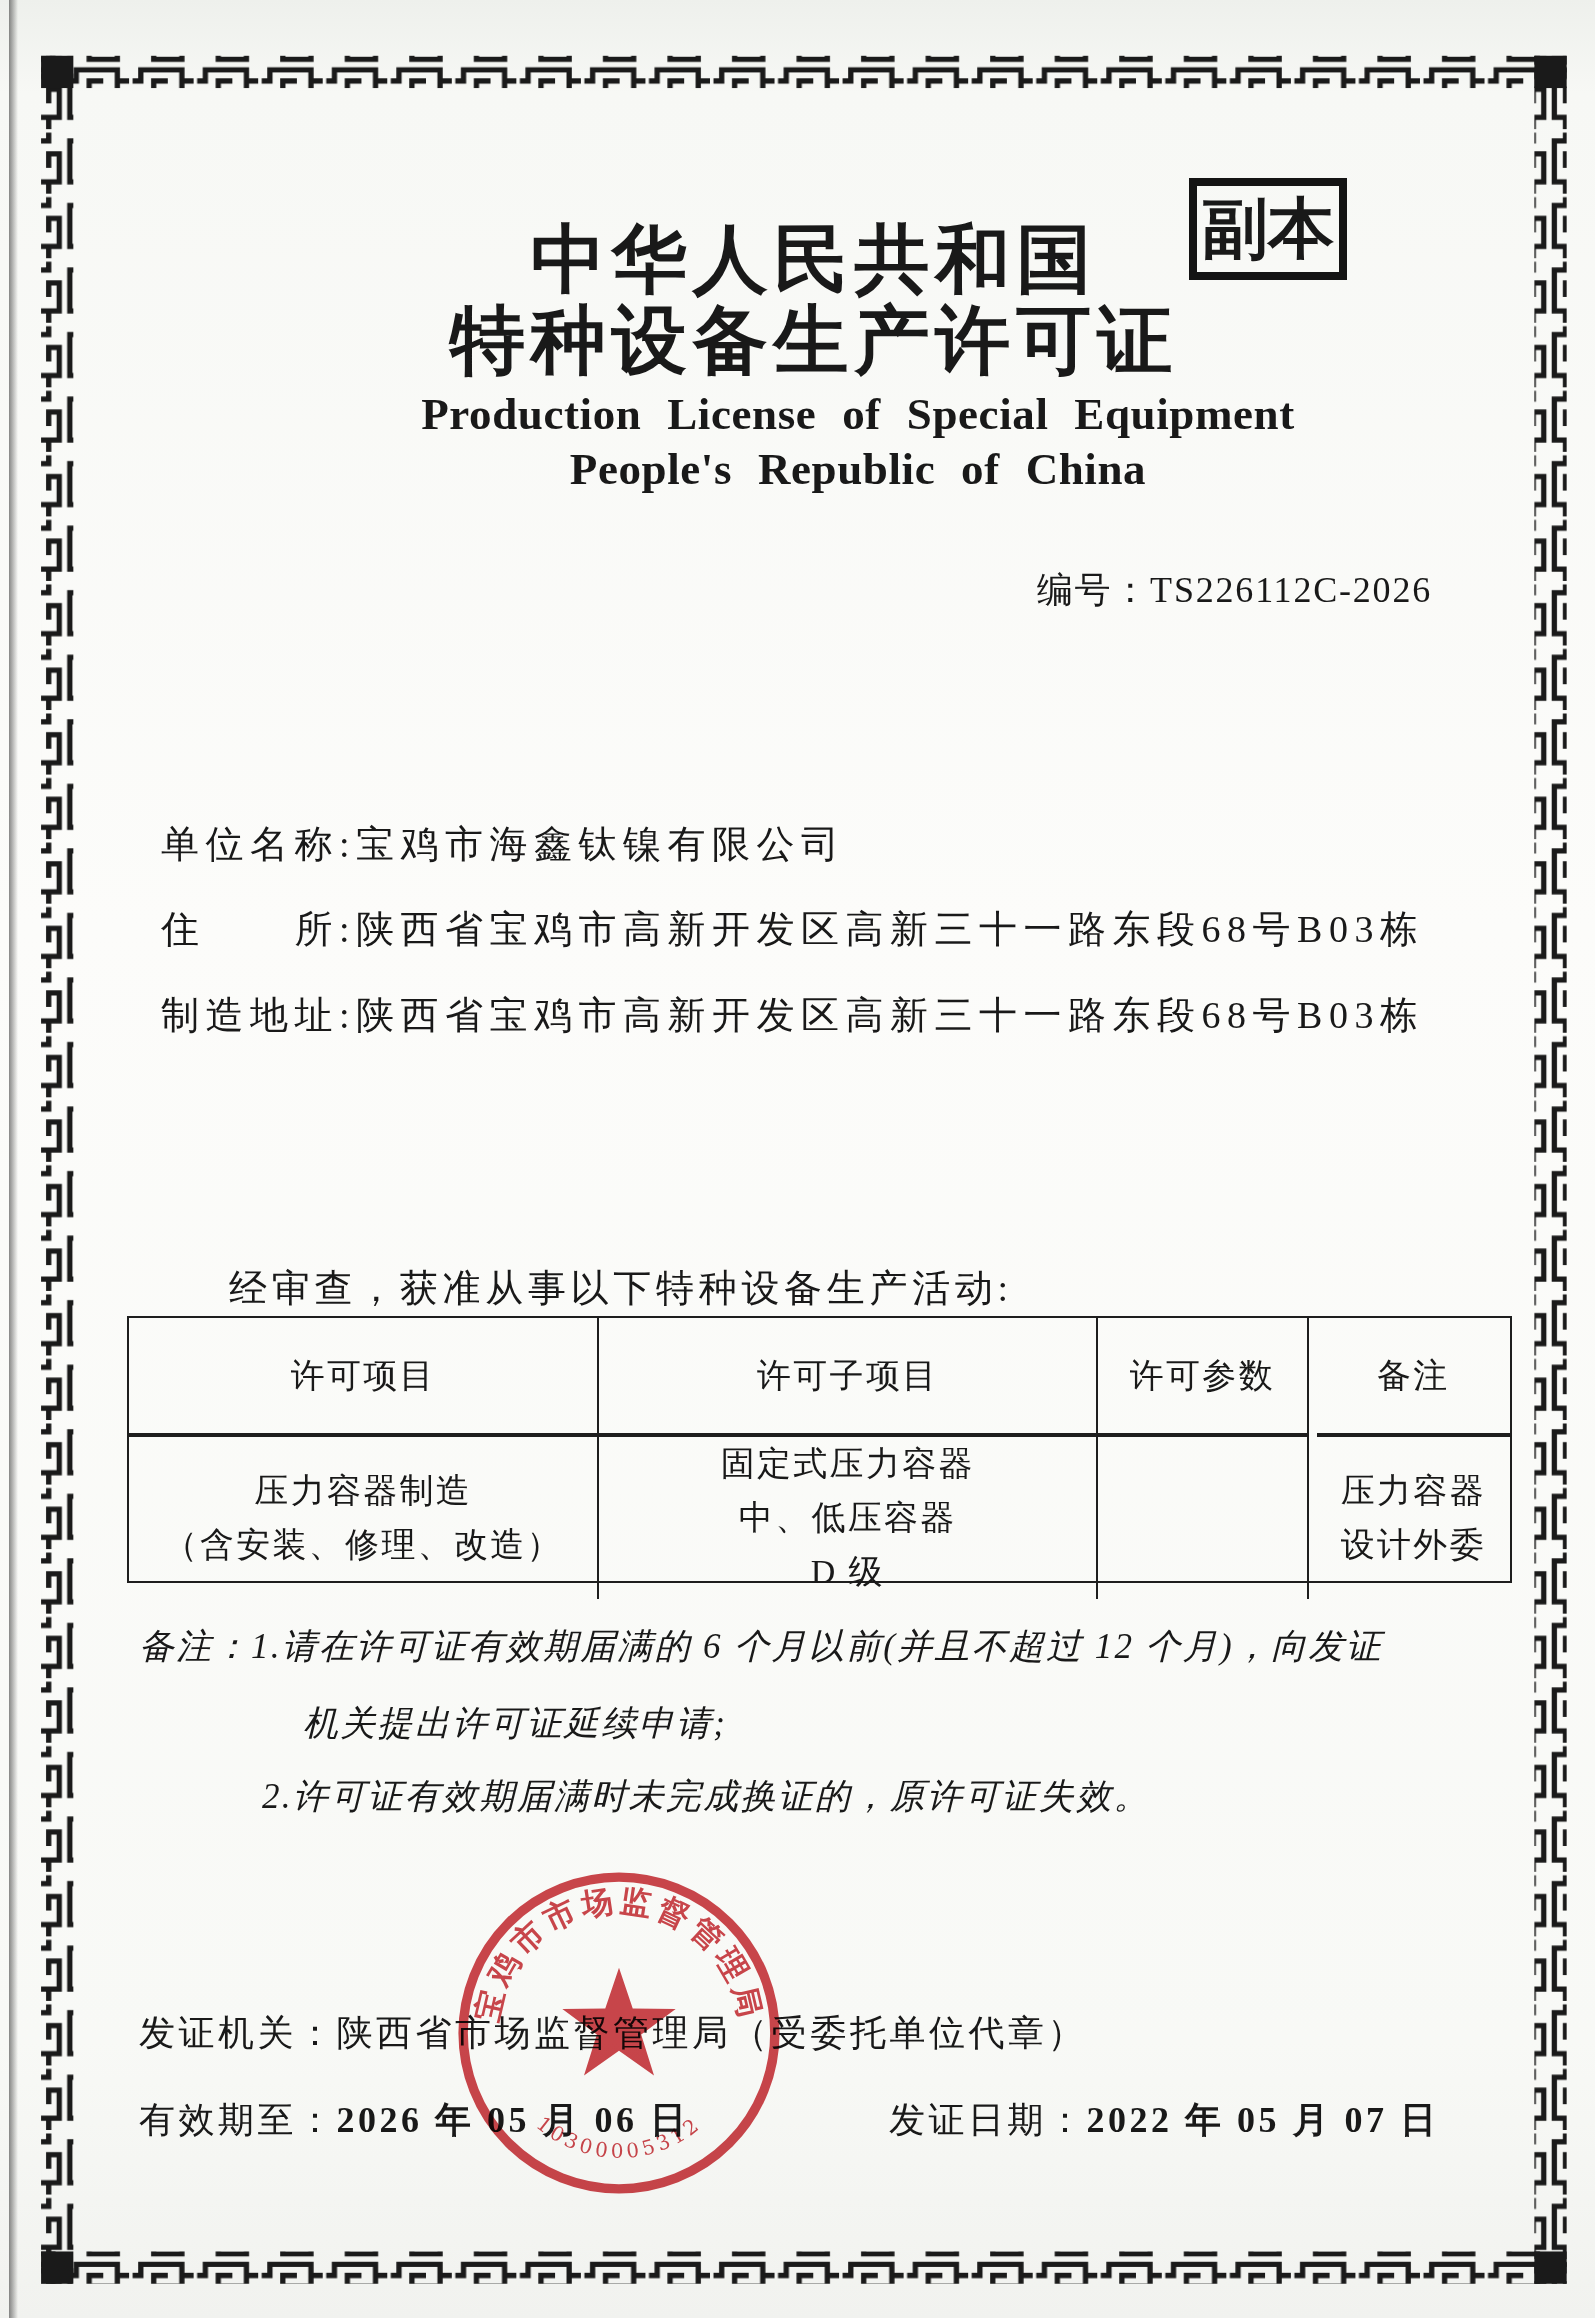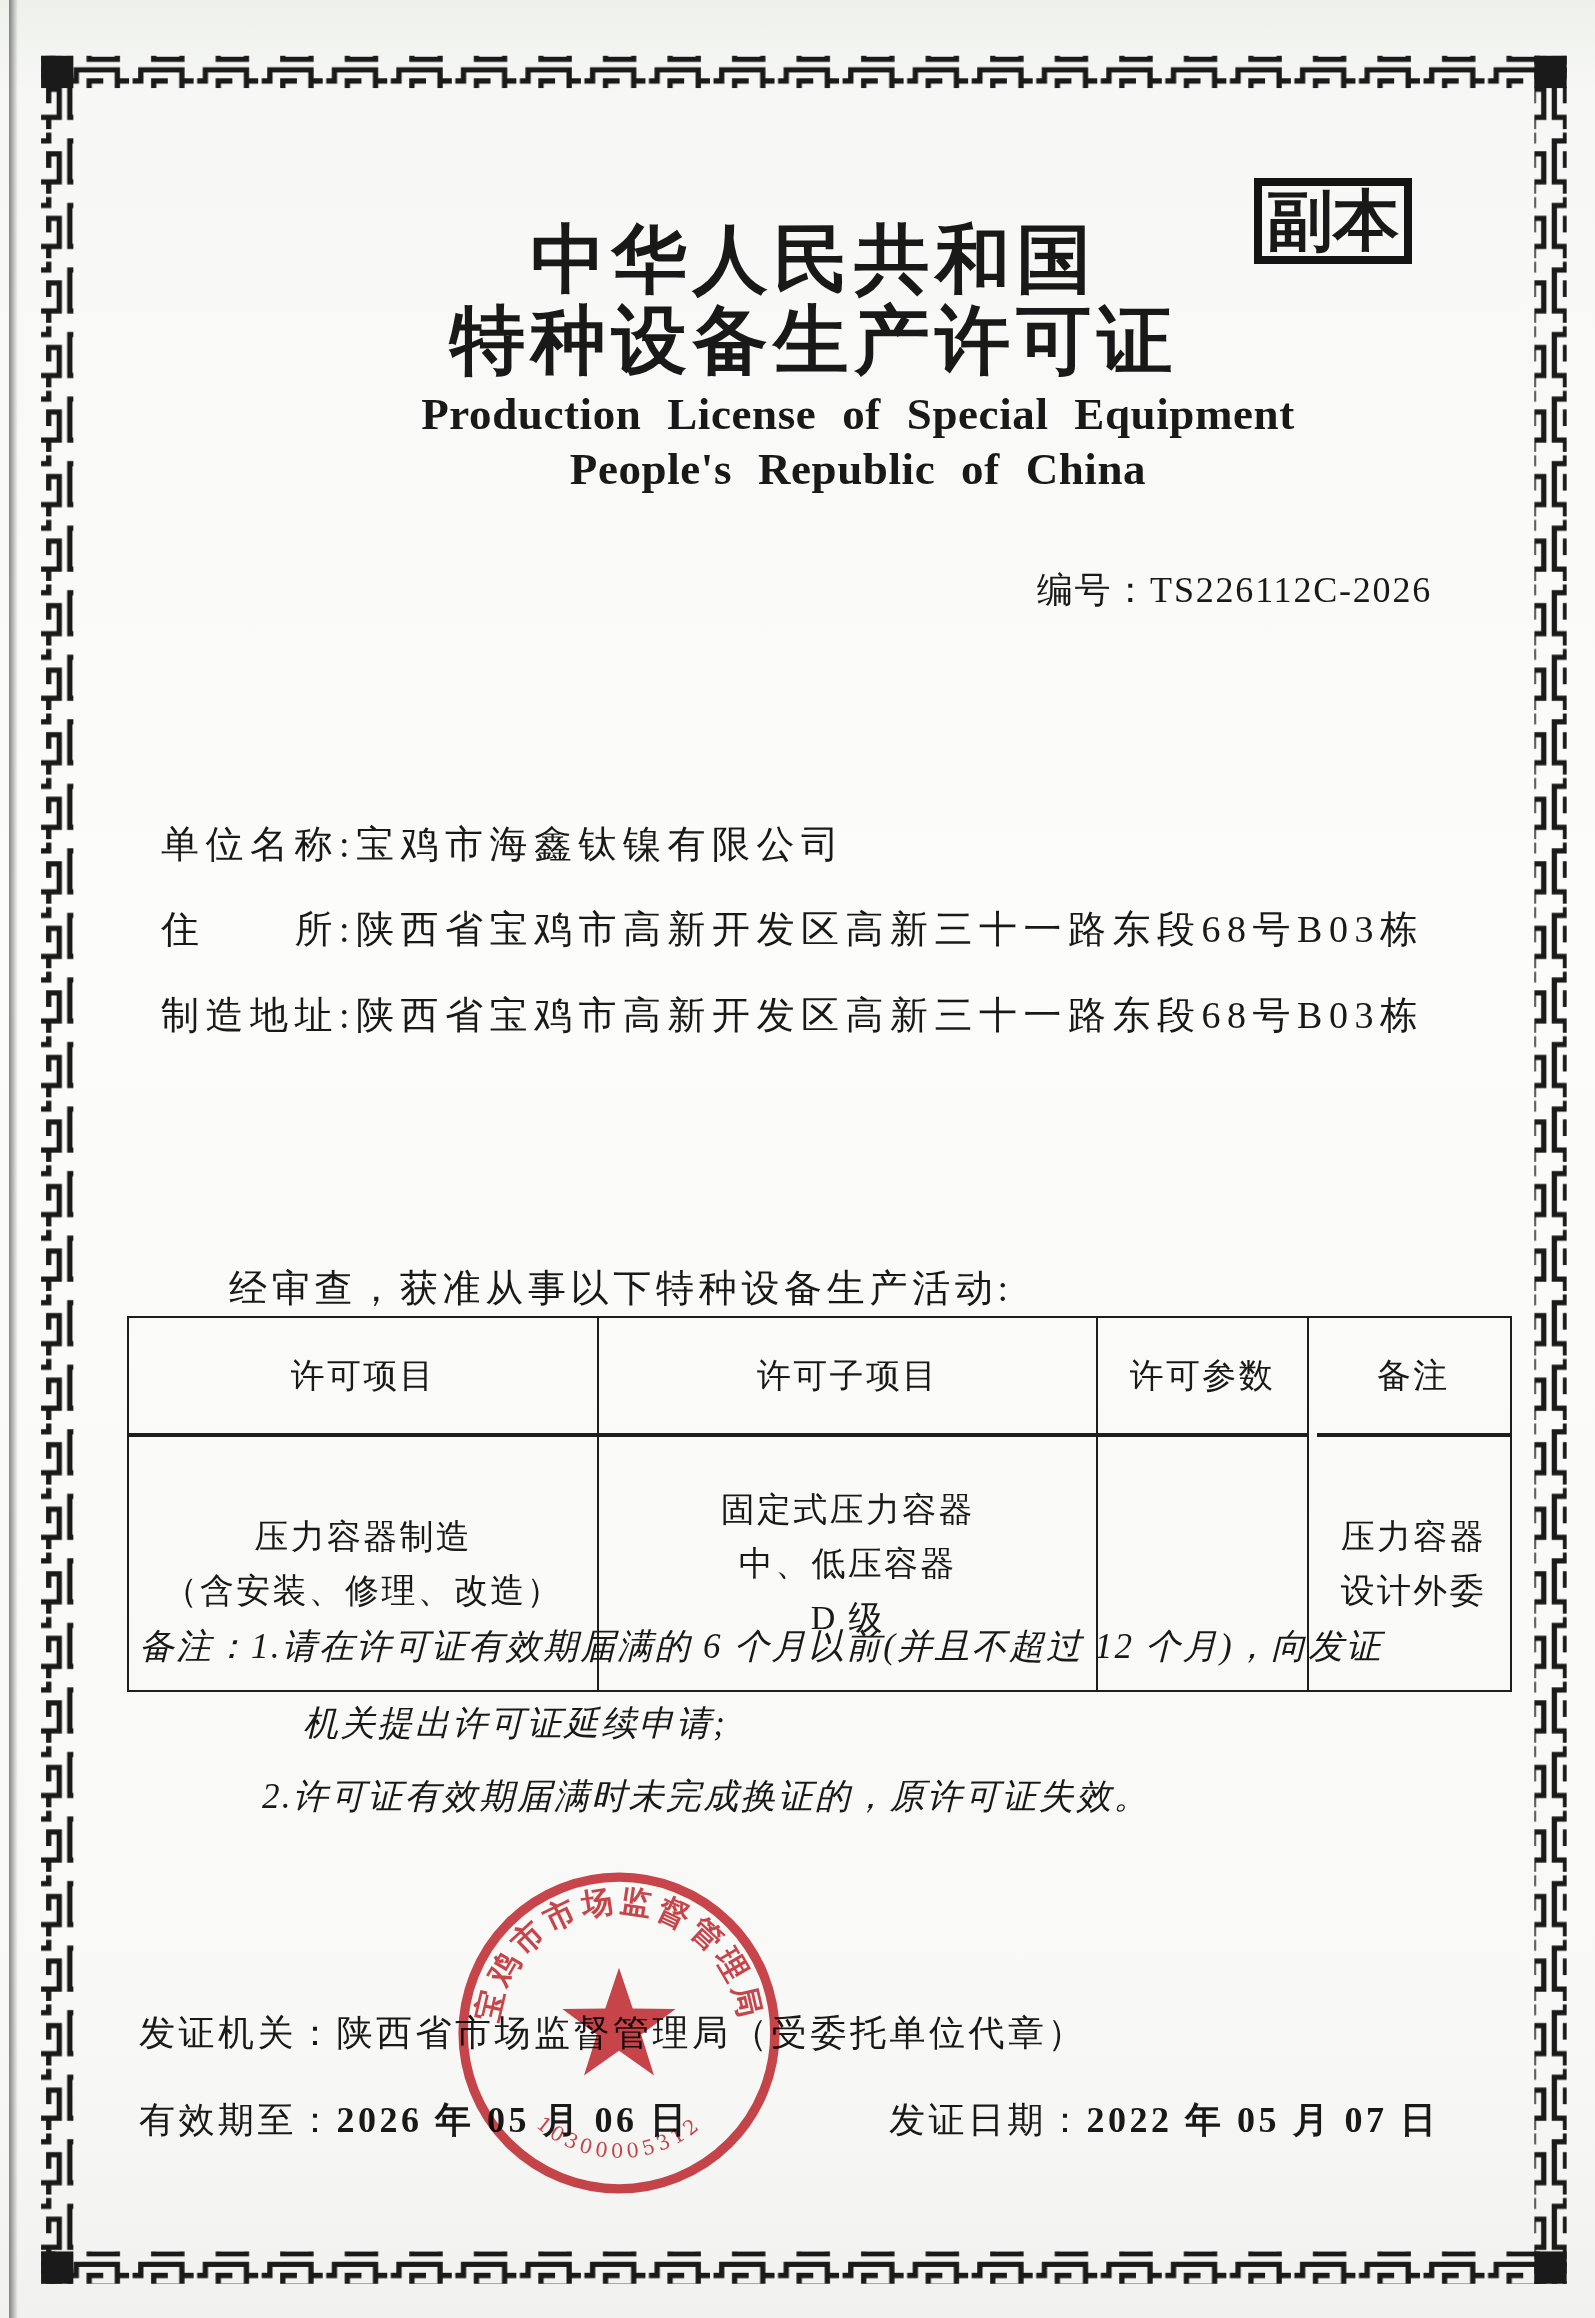--- a/index.html
+++ b/index.html
@@ -9,32 +9,32 @@
     background:linear-gradient(180deg,#eef0ec 0%,#f7f8f5 4%,#fcfcfa 40%,#f8f9f6 88%,#f1f2ef 100%);
     overflow:hidden;
     font-family:"Liberation Serif","DejaVu Serif",serif;
     color:#191919;
   }
   .scan-edge{position:absolute;left:9.4px;top:0;width:8.2px;height:100%;
     background:linear-gradient(90deg,rgba(40,40,40,.55),rgba(40,40,40,0));}
   .abs{position:absolute;white-space:nowrap;}
   .centered{left:16px;width:100%;text-align:center;}
   .copy-box{
-    position:absolute;left:1254px;top:178px;width:158px;height:86px;
+    position:absolute;left:1189px;top:178px;width:158px;height:102px;
     border:8.2px solid #141414;box-sizing:border-box;
     display:flex;align-items:center;justify-content:space-evenly;
     font-size:66px;font-weight:bold;
   }
   .title-cn{font-size:75px;font-weight:bold;letter-spacing:5.9px;line-height:1;}
   .title-en{font-size:45px;font-weight:bold;letter-spacing:0.6px;word-spacing:14px;line-height:1;margin-left:44px;}
   .serial{font-size:36px;letter-spacing:1.8px;}
   .co-line{font-size:38px;letter-spacing:6.5px;margin-left:24px;}
   .approval{font-size:38px;letter-spacing:4.7px;margin-top:10px;}
   .lic-table{
-    position:absolute;left:127px;top:1316px;width:1385px;height:376px;
+    position:absolute;left:127px;top:1316px;width:1385px;height:267px;
     border:2.9px solid #1e1e1e;box-sizing:border-box;
     display:grid;grid-template-columns:804fr 852fr 360fr 344fr;grid-template-rows:119px 1fr;
   }
   .lic-table .cell{
     border-right:2.3px solid #1e1e1e;
     display:flex;flex-direction:column;align-items:center;justify-content:center;
     font-size:34px;letter-spacing:2.3px;line-height:54px;text-align:center;
   }
   .lic-table .cell:nth-child(4n){border-right:none;margin-left:8px;}
   .lic-table .hd{border-bottom:4.1px solid #1e1e1e;}

